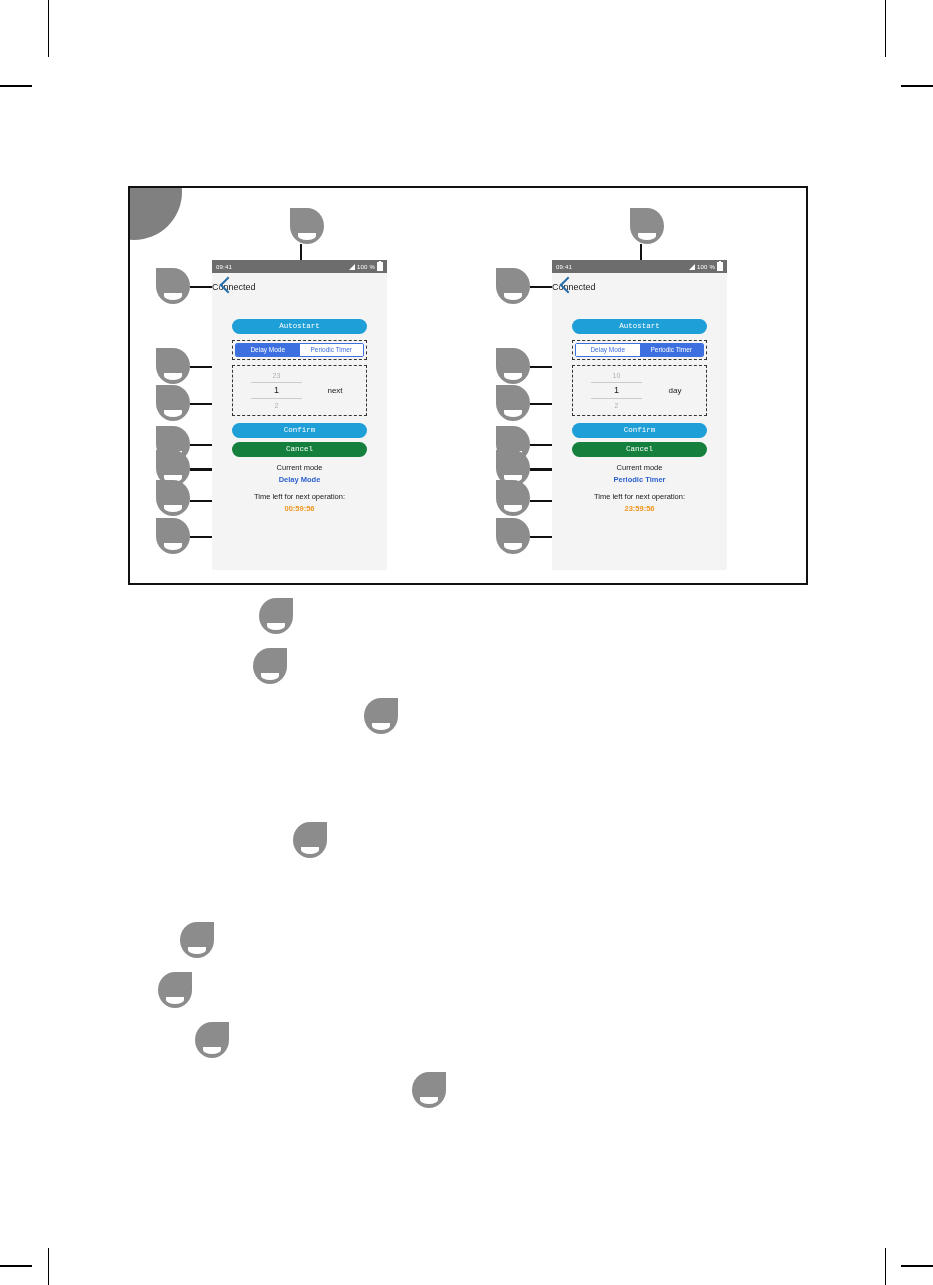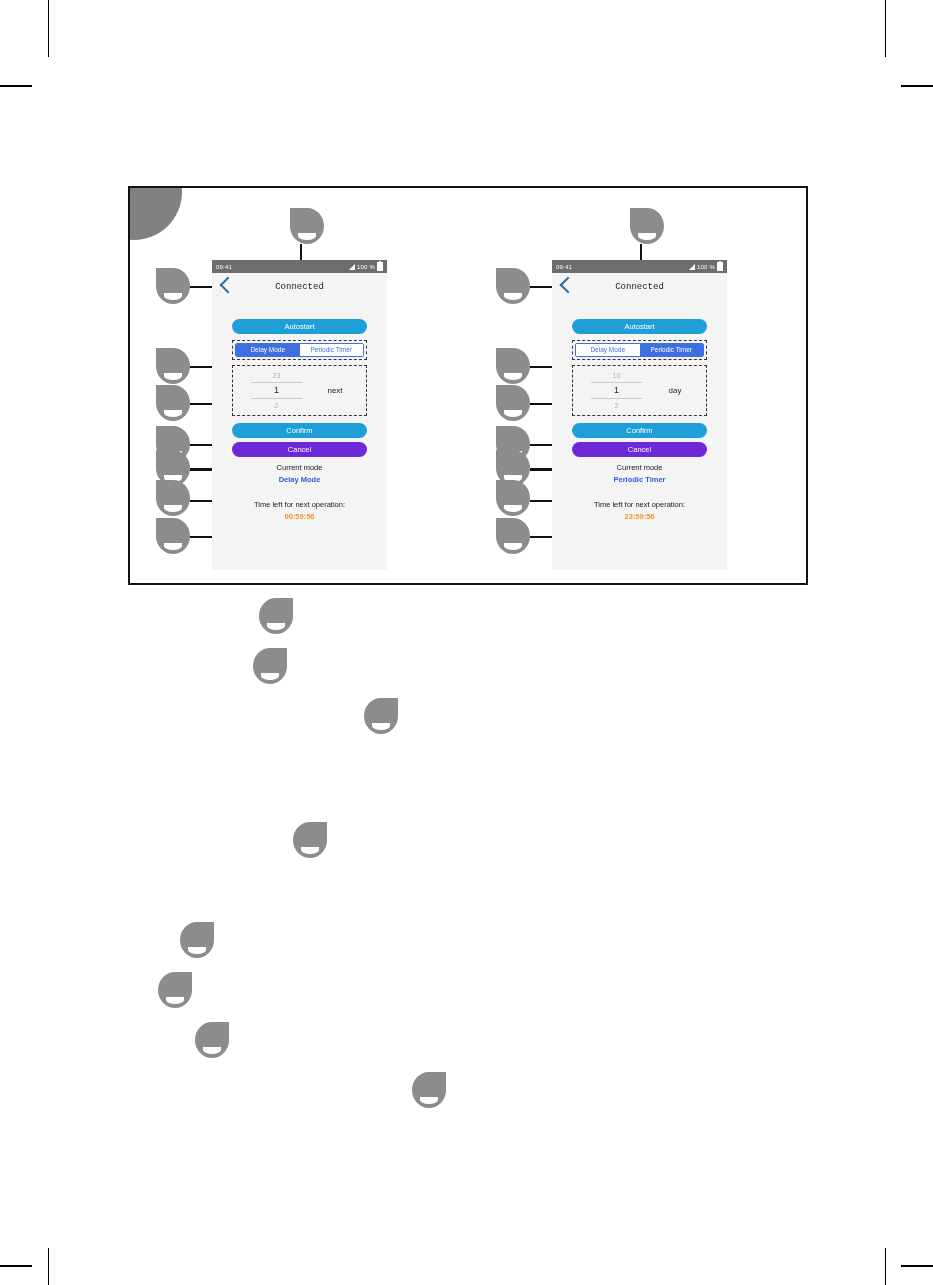--- a/index.html
+++ b/index.html
@@ -138,22 +138,21 @@
     left: 1px; top: -2px;
     width: 2px; height: 1px;
     background: #ffffff;
   }
 
   .titlebar {
     position: relative;
     height: 28px;
     display: flex;
     align-items: center;
-    justify-content: center;
-    font-family: Liberation Mono, monospace;
+    justify-content: flex-start;
   }
   .back-chevron {
     position: absolute;
     left: 10px;
     top: 6px;
     width: 10px;
     height: 10px;
     border-left: 2px solid #2a6fa8;
     border-bottom: 2px solid #2a6fa8;
     transform: rotate(45deg);
@@ -171,25 +170,25 @@
     display: block;
     width: 100%;
     border: none;
     border-radius: 20px;
     color: #ffffff;
     font-size: 7.5px;
     height: 15px;
     line-height: 15px;
     text-align: center;
     cursor: pointer;
-    font-family: Liberation Sans, sans-serif;
+    font-family: Liberation Mono, monospace;
     padding: 0;
   }
   .btn-blue   { background: #1f9fd8; }
-  .btn-orange { background: #6d28d9; }
+  .btn-orange { background: #15803d; }
 
   #autostart-wrap { margin-top: 18px; }
 
   .dashed-box {
     border: 1.2px dashed #333;
     margin-top: 6px;
     padding: 2px;
     box-sizing: border-box;
   }
 
@@ -265,21 +264,21 @@
     font-weight: bold;
     margin-top: 3px;
   }
   .info-value-orange {
     text-align: center;
     font-size: 7.5px;
     color: #f0951f;
     font-weight: bold;
     margin-top: 3px;
   }
-  #timeleft-label-l, #timeleft-label-r { margin-top: 16px; }
+  #timeleft-label-l, #timeleft-label-r { margin-top: 8px; }
 </style>
 </head>
 <body>
 
 <div class="crop-v" id="crop-tl-v"></div>
 <div class="crop-v" id="crop-tr-v"></div>
 <div class="crop-v" id="crop-bl-v"></div>
 <div class="crop-v" id="crop-br-v"></div>
 <div class="crop-h" id="crop-tl-h"></div>
 <div class="crop-h" id="crop-tr-h"></div>

